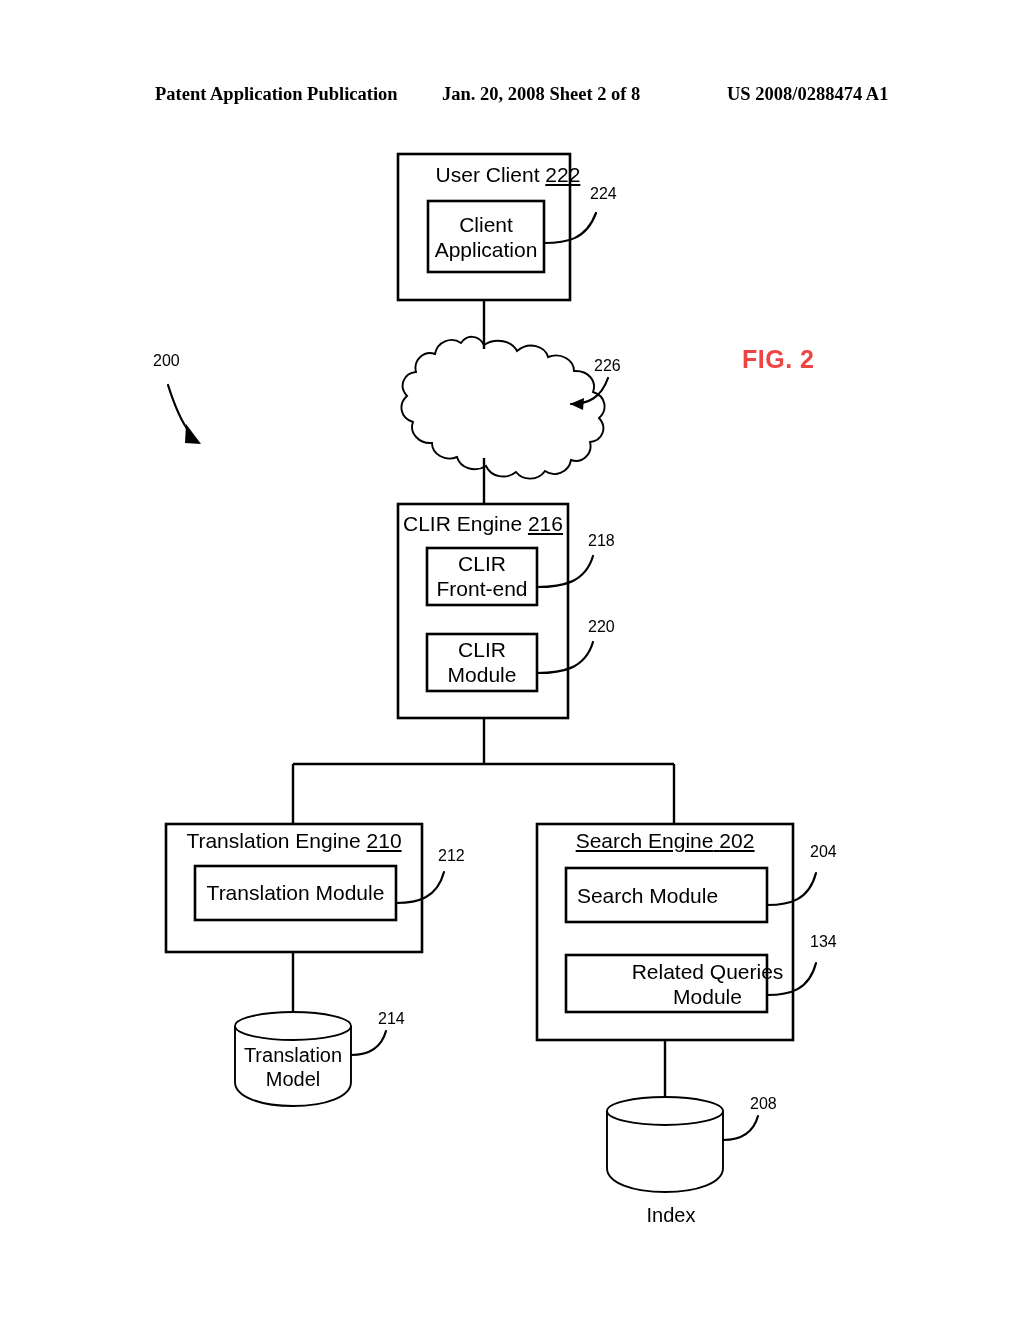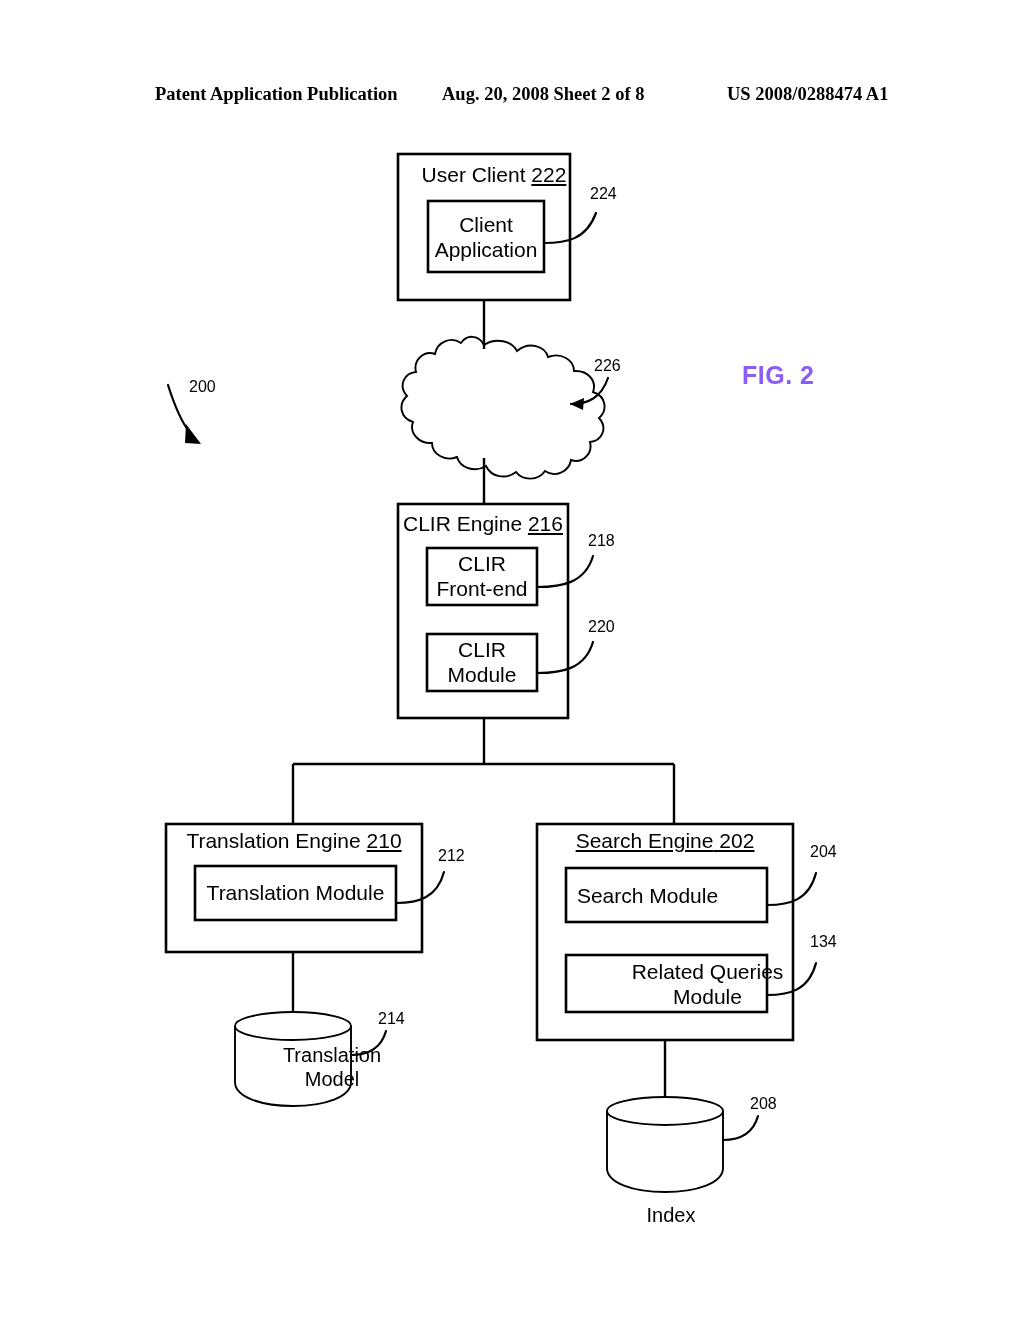--- a/index.html
+++ b/index.html
@@ -37,22 +37,21 @@
 
   
   #fig-label {
     position: absolute;
     left: 742px;
     top: 345px;
     font-family: "Liberation Sans", sans-serif;
     font-weight: bold;
     font-size: 25px;
     letter-spacing: 0.5px;
-    color: #8b5cf6;
-    margin-top: 16px;
+    color: #ef4444;
   }
 
   
   #art {
     position: absolute;
     left: 0;
     top: 0;
     width: 1024px;
     height: 1320px;
   }
@@ -108,21 +107,21 @@
     line-height: 24px;
   }
 </style>
 </head>
 <body>
 
 <div id="page">
 
   <div id="pub-header">
     <span class="hdr-left">Patent Application Publication</span>
-    <span class="hdr-mid">Aug. 20, 2008  Sheet 2 of 8</span>
+    <span class="hdr-mid">Jan. 20, 2008  Sheet 2 of 8</span>
     <span class="hdr-right">US 2008/0288474 A1</span>
   </div>
 
   <div id="fig-label">FIG. 2</div>
 
   <svg id="art" viewBox="0 0 1024 1320">
 
     <line class="stroke" x1="484" y1="300" x2="484" y2="349"></line>
 
     <line class="stroke" x1="484" y1="458" x2="484" y2="504"></line>
@@ -201,23 +200,23 @@
 
     <g>
       <path class="stroke-thin" d="M 607 1111 L 607 1168 C 607 1183 633 1192 665 1192 C 697 1192 723 1183 723 1168 L 723 1111"></path>
       <ellipse class="stroke-thin" cx="665" cy="1111" rx="58" ry="14" fill="#ffffff"></ellipse>
     </g>
 
     <path class="leader" d="M 723 1140 C 740 1140 753 1134 758 1116"></path>
 
   </svg>
 
-  <div class="lbl refnum" style="left:153px; top:378px;margin-left:36px;">200</div>
-
-  <div class="lbl box-title" style="left:398px; top:163px; width:152px;padding-left:20px;">
+  <div class="lbl refnum" style="left:153px; top:352px;">200</div>
+
+  <div class="lbl box-title" style="left:412px; top:163px; width:152px;padding-left:20px;">
     <span>User Client</span>
     <u>222</u>
   </div>
   <div class="lbl mod-text" style="left:428px; top:212px; width:116px;">
     <span>Client</span><br>
     <span>Application</span>
   </div>
   <div class="lbl refnum" style="left:590px; top:185px;">224</div>
 
   <div class="lbl refnum" style="left:594px; top:357px;">226</div>
@@ -253,21 +252,21 @@
   <div class="lbl mod-text" style="left:566px; top:883px; width:163px;">
     <span>Search Module</span>
   </div>
   <div class="lbl refnum" style="left:810px; top:843px;">204</div>
   <div class="lbl mod-text" style="left:566px; top:959px; width:201px;padding-left:41px;">
     <span>Related Queries</span><br>
     <span>Module</span>
   </div>
   <div class="lbl refnum" style="left:810px; top:933px;">134</div>
 
-  <div class="lbl db-text" style="left:235px; top:1043px; width:116px;padding-left:39px;">
+  <div class="lbl db-text" style="left:235px; top:1043px; width:116px;">
     <span>Translation</span><br>
     <span>Model</span>
   </div>
   <div class="lbl refnum" style="left:378px; top:1010px;">214</div>
 
   <div class="lbl db-text" style="left:607px; top:1203px; width:128px;">
     <span>Index</span>
   </div>
   <div class="lbl refnum" style="left:750px; top:1095px;">208</div>
 

